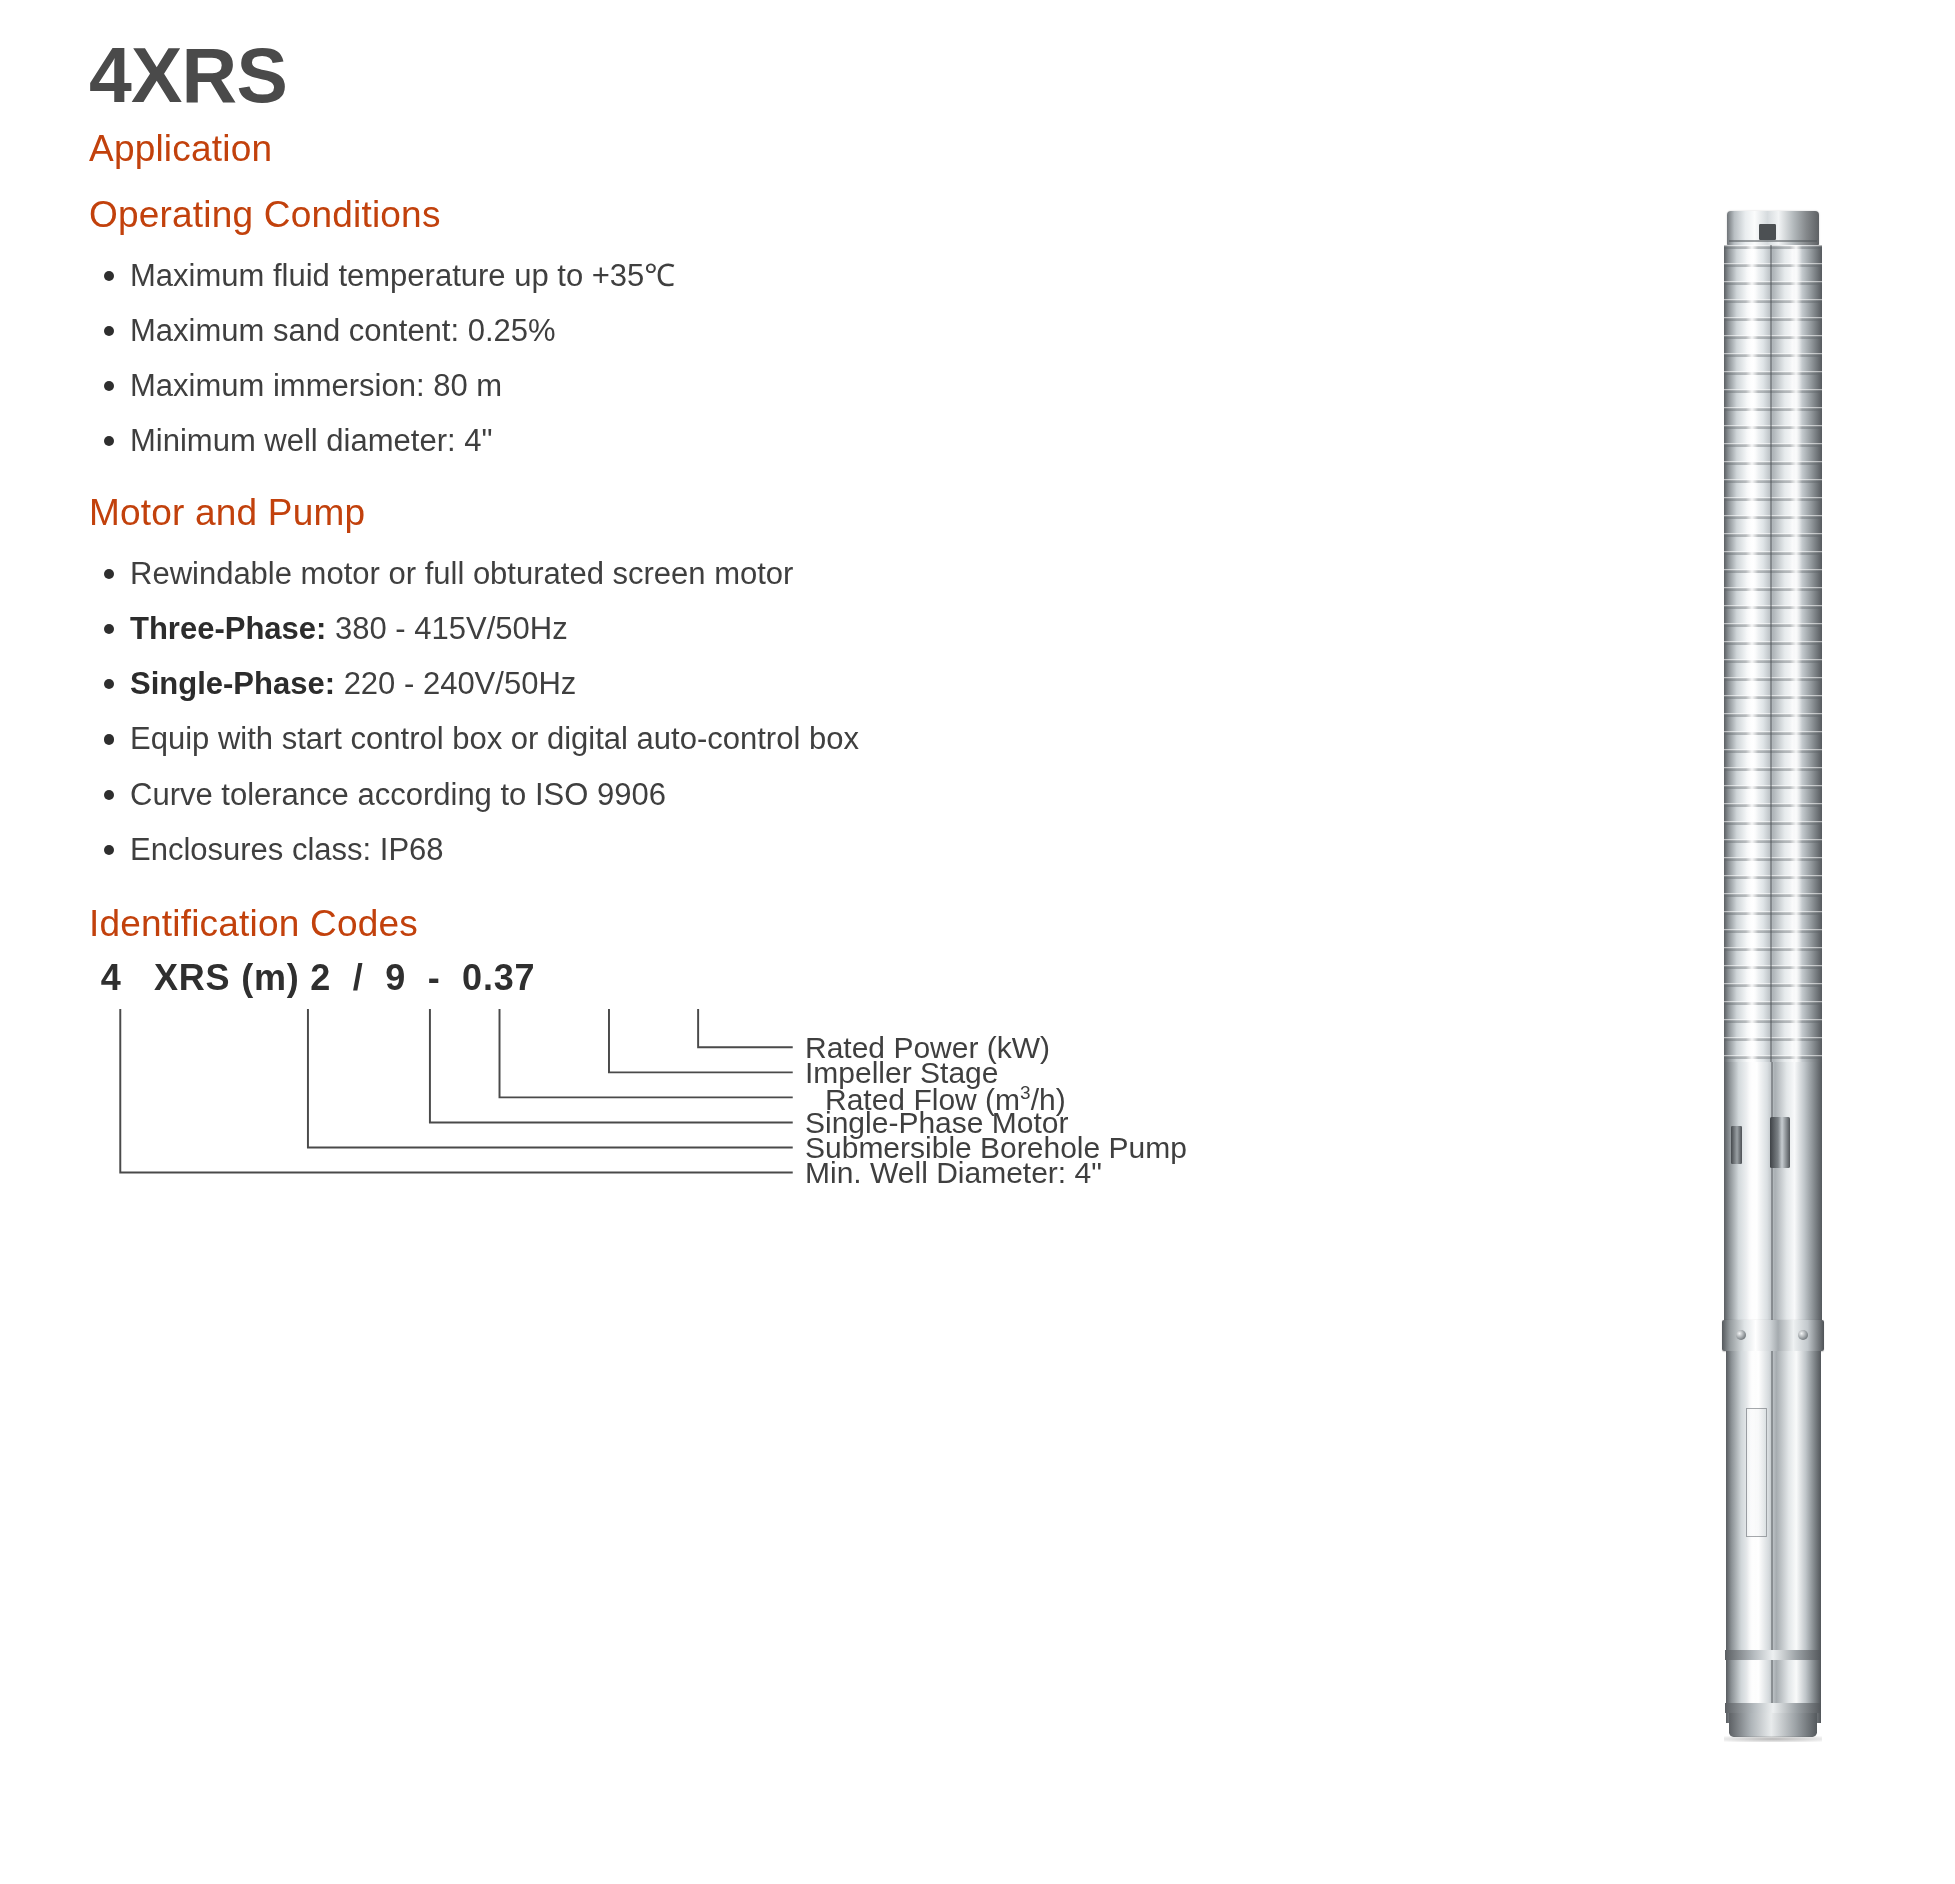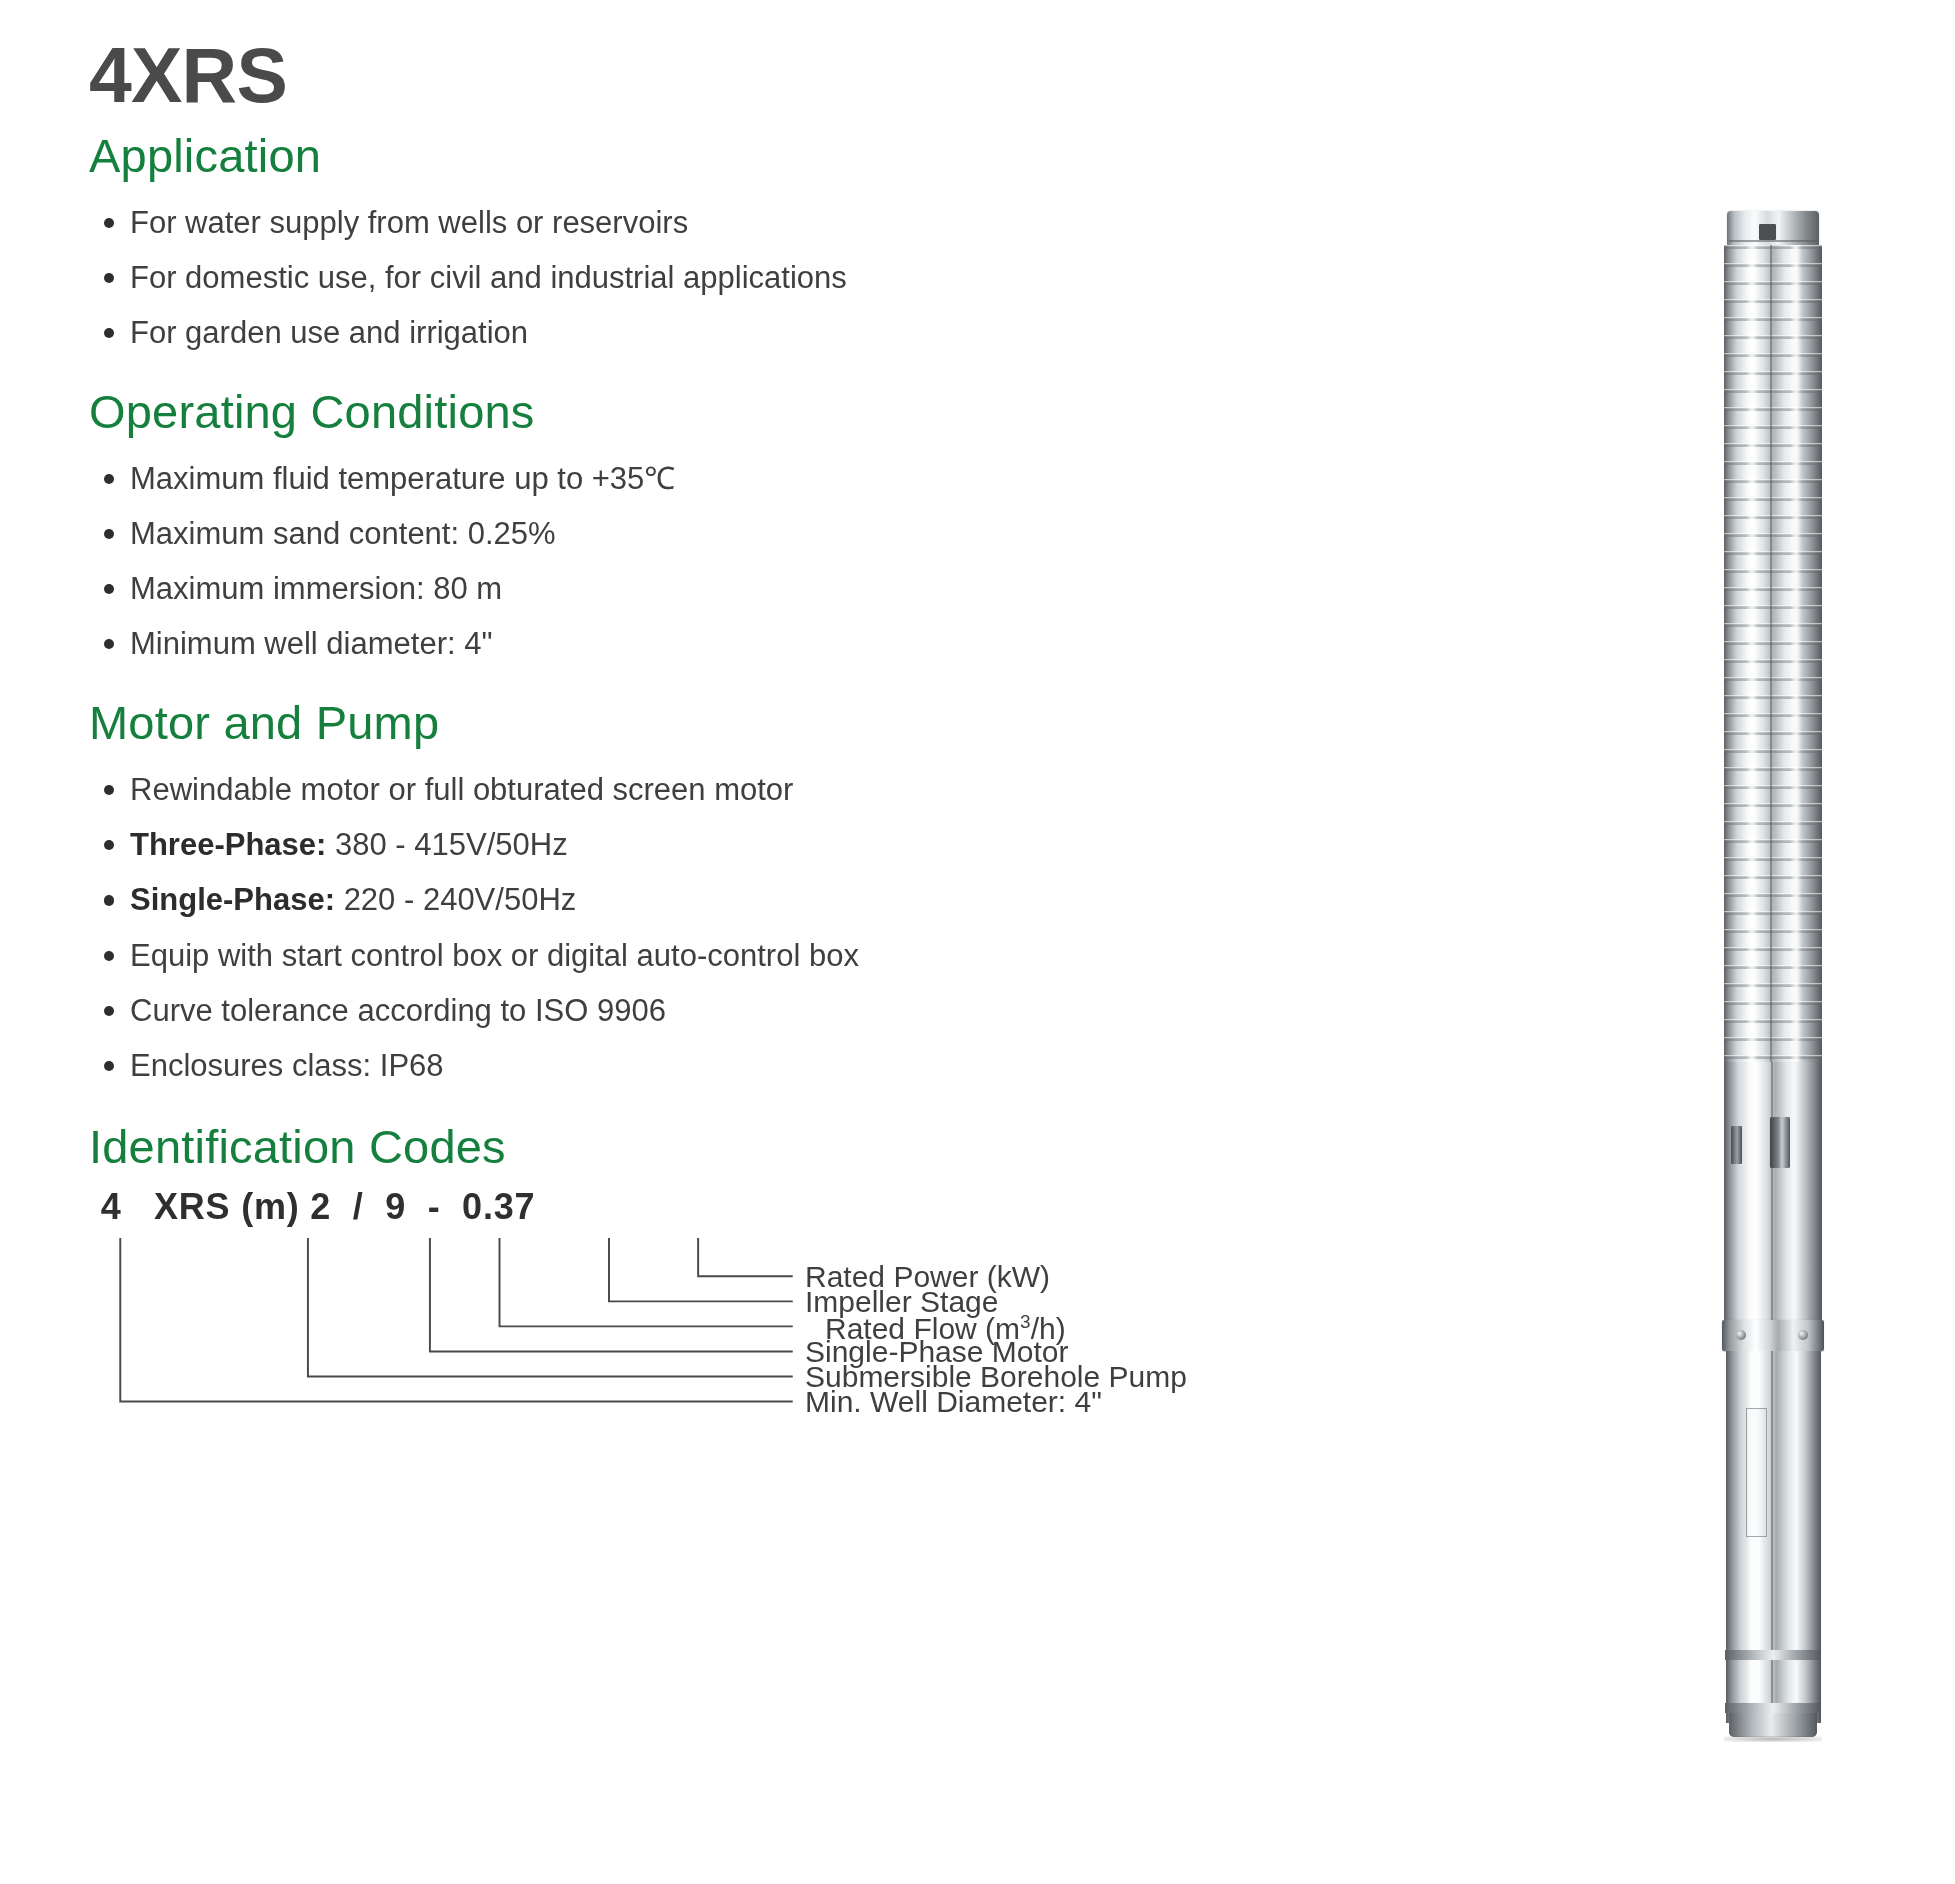--- a/index.html
+++ b/index.html
@@ -31,22 +31,22 @@
   .model-title {
     font-size: 77px;
     font-weight: bold;
     color: #4a4a4a;
     letter-spacing: -0.8px;
     line-height: 1.05;
     margin-bottom: 12px;
   }
 
   .section-head {
-    font-size: 47px;
-    color: #15803d;
+    font-size: 37px;
+    color: #c2410c;
     font-weight: normal;
     letter-spacing: 0.2px;
     margin-bottom: 11.7px;
   }
 
   .section {
     margin-bottom: 24px;
   }
 
   ul.bullets {
@@ -315,25 +315,20 @@
 <body>
 
 <div class="page">
 
   <div class="content">
 
     <div class="model-title">4XRS</div>
 
     <div class="section">
       <div class="section-head">Application</div>
-      <ul class="bullets">
-        <li><span>For water supply from wells or reservoirs</span></li>
-        <li><span>For domestic use, for civil and industrial applications</span></li>
-        <li><span>For garden use and irrigation</span></li>
-      </ul>
     </div>
 
     <div class="section">
       <div class="section-head">Operating Conditions</div>
       <ul class="bullets">
         <li><span>Maximum fluid temperature up to +35℃</span></li>
         <li><span>Maximum sand content: 0.25%</span></li>
         <li><span>Maximum immersion: 80 m</span></li>
         <li><span>Minimum well diameter: 4"</span></li>
       </ul>

